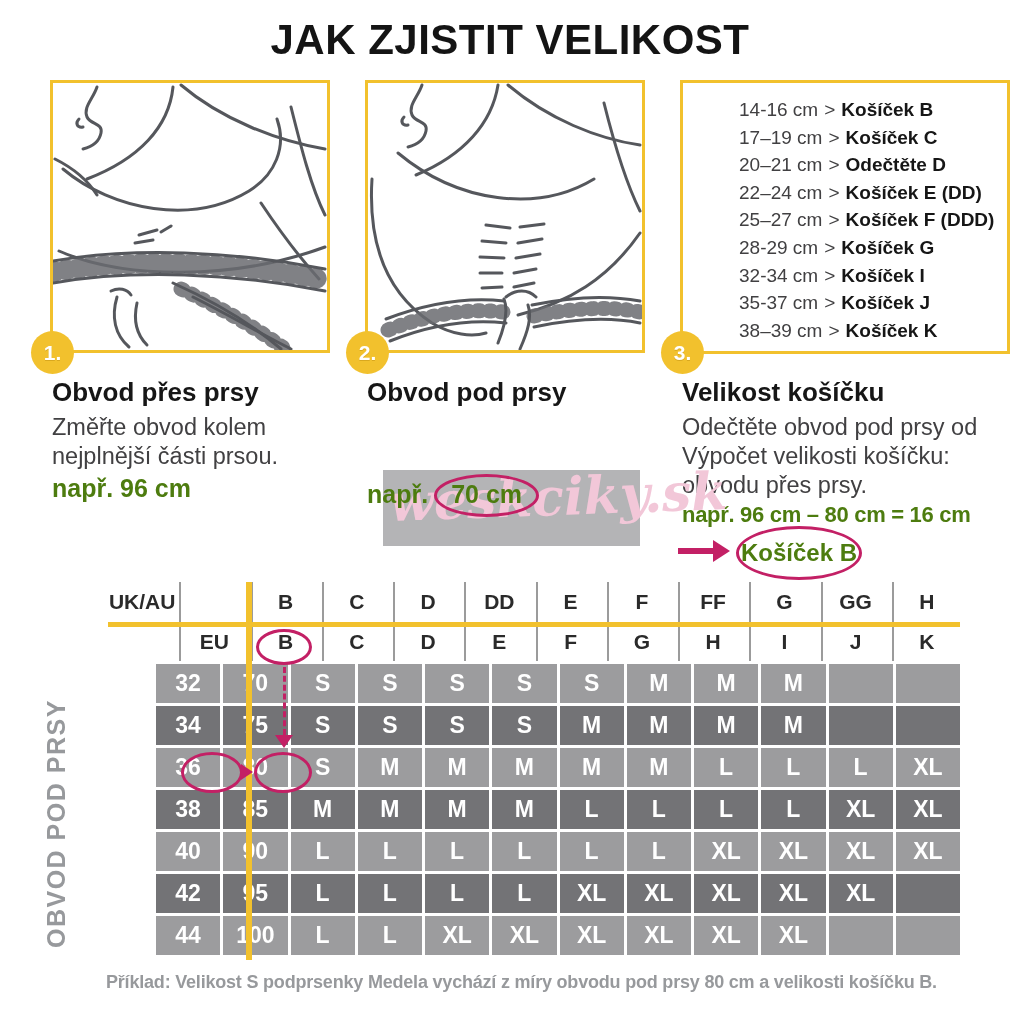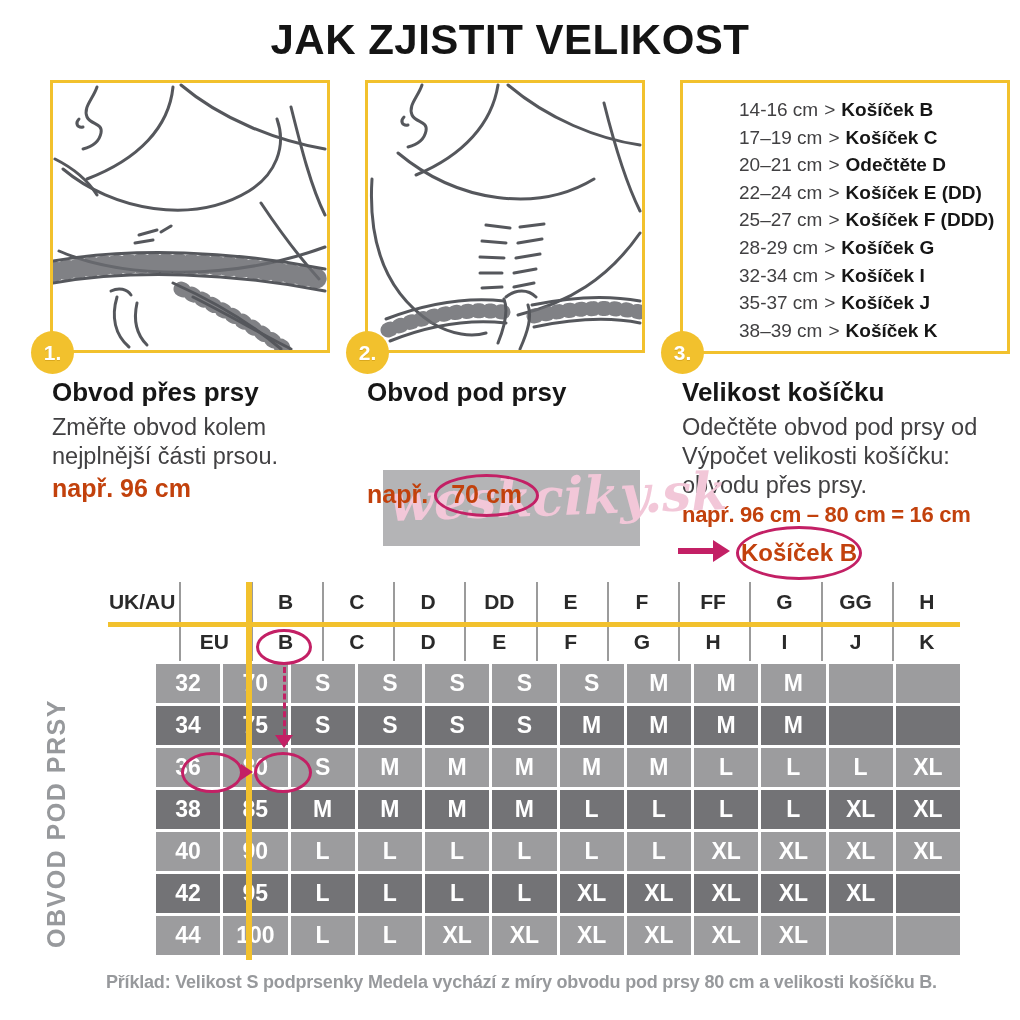--- a/index.html
+++ b/index.html
@@ -27,21 +27,21 @@
   .cup-list { padding:13px 0 0 56px; font-size:19px; line-height:27.6px; color:#414042; }
   .cup-line b { color:#161616; }
   .cup-sep { margin:0 6px; }
 
   
   .step-text { position:absolute; top:377px; }
   .st1 { left:52px; } .st2 { left:367px; } .st3 { left:682px; }
   .step-heading { font-size:26px; font-weight:bold; color:#161616; margin-bottom:5px; }
   .step-body span { display:block; font-size:23.5px; line-height:29px; color:#414042; }
 
-  .pink { color:#c2410c; font-weight:bold; }
+  .pink { color:#4d7c0f; font-weight:bold; }
   .example1 { position:absolute; left:52px;  top:474px; font-size:25px; }
   .example2 { position:absolute; left:367px; top:474px; font-size:25px; z-index:2; }
   .circled-value { display:inline-block; border:3px solid #C32065; border-radius:50%;
                    padding:3px 14px 5px; margin-left:6px; }
   .example3 { position:absolute; left:682px; top:502px; font-size:22px; letter-spacing:-.3px; }
 
   .result-oval { position:absolute; left:736px; top:526px; width:126px; height:54px;
                  border:3px solid #C32065; border-radius:50%; display:flex;
                  align-items:center; justify-content:center; font-size:24px; z-index:2; }
   .result-arrow-bar { position:absolute; left:678px; top:548px; width:36px; height:6px; background:#C32065; z-index:2; }

